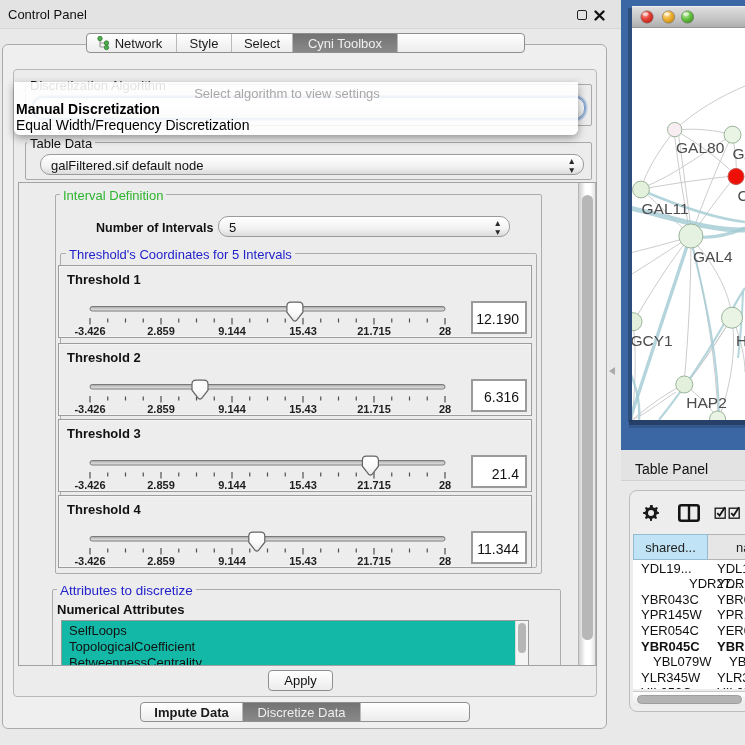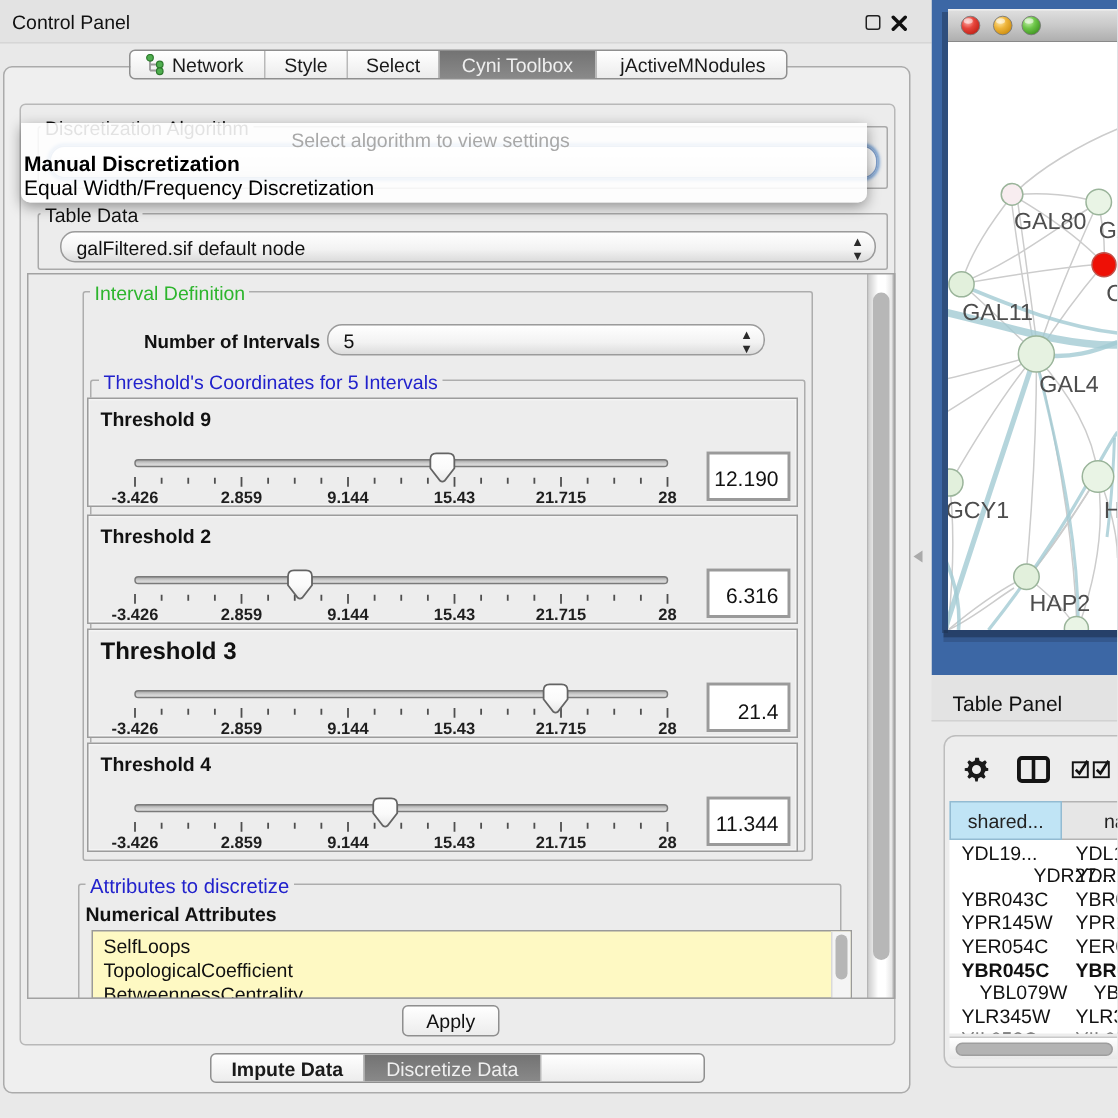--- a/index.html
+++ b/index.html
@@ -37,21 +37,20 @@
 
 <div class="abs" style="left:2px;top:44px;width:605px;height:685px;border:1px solid #ababab;border-radius:6px;background:#efefef;"></div>
 
 <div class="abs" style="left:13px;top:69px;width:584px;height:628px;border:1px solid #b8b8b8;border-radius:4px;background:#ececec;"></div>
 
 <div class="seg" style="left:86px;top:33px;width:439px;">
   <div class="it" style="left:0;width:90px;padding-left:14px;">Network</div>
   <div class="it" style="left:90px;width:55px;">Style</div>
   <div class="it" style="left:145px;width:61px;">Select</div>
   <div class="it sel" style="left:206px;width:105px;">Cyni Toolbox</div>
-  <div class="it" style="left:311px;width:128px;border-right:none;">jActiveMNodules</div>
 </div>
 <svg class="abs" style="left:97px;top:36px" width="14" height="15" viewBox="0 0 14 15">
   <path d="M 3 3 L 3 11 M 3 7 L 9 7 M 3 11 L 9 11" stroke="#9a9a9a" stroke-width="1.2" fill="none"></path>
   <circle cx="3" cy="2.5" r="2.2" fill="#4fae4f" stroke="#2c7a2c" stroke-width="0.8"></circle>
   <circle cx="9.5" cy="7" r="2.2" fill="#4fae4f" stroke="#2c7a2c" stroke-width="0.8"></circle>
   <circle cx="9.5" cy="11.5" r="2.2" fill="#4fae4f" stroke="#2c7a2c" stroke-width="0.8"></circle>
 </svg>
 
 <div class="frame" style="left:25px;top:84px;width:567px;height:42px;">
   <div class="ftitle" style="left:1px;color:#111;">Discretization Algorithm</div>
@@ -77,21 +76,21 @@
     <div class="ctext">5</div>
     <div class="stepper">▲<br>▼</div>
   </div>
 
   <div class="frame" style="left:41px;top:71px;width:477px;height:315px;border-color:#adadad;">
     <div class="ftitle" style="left:5px;color:#2222cc;text-align:right;">Threshold's Coordinates for 5 Intervals</div>
   </div>
 
   <div class="abs" style="left:0;top:0;width:559px;height:484px;">
     <div class="abs tbox" style="left:39px;top:82.5px;width:474px;height:73px;">
-<div class="abs" style="left:8px;top:6px;font-weight:bold;font-size:13px;color:#111;">Threshold 9</div>
+<div class="abs" style="left:8px;top:6px;font-weight:bold;font-size:13px;color:#111;">Threshold 1</div>
 <svg class="abs" style="left:0;top:0" width="474" height="73" viewBox="0 0 474 73">
             <defs>
 <linearGradient id="tr1" x1="0" y1="0" x2="0" y2="1">
 <stop offset="0" stop-color="#9e9e9e"></stop>
                 <stop offset="0.5" stop-color="#cdcdcd"></stop>
                 <stop offset="1" stop-color="#e4e4e4"></stop>
 </linearGradient>
 <linearGradient id="th1" x1="0" y1="0" x2="0" y2="1">
 <stop offset="0" stop-color="#ffffff"></stop>
                 <stop offset="0.55" stop-color="#fafafa"></stop>
@@ -183,21 +182,21 @@
               <text x="315" y="69" text-anchor="middle">21.715</text>
               <text x="386" y="69" text-anchor="middle">28</text>
             </g>
             <path d="M 133.0 46.2 L 133.0 40.2 Q 133.0 36.2 137.0 36.2 L 145.0 36.2 Q 149.0 36.2 149.0 40.2 L 149.0 46.2 L 142.5 54.5 Q 141.0 55.6 139.5 54.5 Z" fill="url(#th2)" stroke="#646464" stroke-width="1.2"></path>
           </svg>
 <div class="abs vfield">
             <span>6.316</span>
           </div>
 </div>
 <div class="abs tbox" style="left:39px;top:237.0px;width:474px;height:73px;">
-<div class="abs" style="left:8px;top:6px;font-weight:bold;font-size:16px;color:#111;">Threshold 3</div>
+<div class="abs" style="left:8px;top:6px;font-weight:bold;font-size:13px;color:#111;">Threshold 3</div>
 <svg class="abs" style="left:0;top:0" width="474" height="73" viewBox="0 0 474 73">
             <defs>
 <linearGradient id="tr3" x1="0" y1="0" x2="0" y2="1">
 <stop offset="0" stop-color="#9e9e9e"></stop>
                 <stop offset="0.5" stop-color="#cdcdcd"></stop>
                 <stop offset="1" stop-color="#e4e4e4"></stop>
 </linearGradient>
 <linearGradient id="th3" x1="0" y1="0" x2="0" y2="1">
 <stop offset="0" stop-color="#ffffff"></stop>
                 <stop offset="0.55" stop-color="#fafafa"></stop>
@@ -294,21 +293,21 @@
 <div class="abs vfield">
             <span>11.344</span>
           </div>
 </div>
   </div>
 
   <div class="frame" style="left:33px;top:407px;width:509px;height:120px;border-color:#adadad;">
     <div class="ftitle" style="left:4px;color:#2222cc;font-size:13.5px;">Attributes to discretize</div>
   </div>
   <div class="abs" style="left:38px;top:420px;font-size:13px;font-weight:bold;color:#111;">Numerical Attributes</div>
-  <div class="abs" style="left:42px;top:438px;width:507px;height:46px;background:#fef9c3;border:1px solid #9a9a9a;">
+  <div class="abs" style="left:42px;top:438px;width:468px;height:46px;background:#14b8a6;border:1px solid #9a9a9a;">
     <div class="abs" style="left:7px;top:2px;font-size:13px;color:#111;line-height:16px;">SelfLoops<br>TopologicalCoefficient<br>BetweennessCentrality</div>
     <div class="abs" style="right:0;top:0;width:13px;height:45px;background:#f4f4f4;border-left:1px solid #d9d9d9;">
       <div class="abs" style="left:2px;top:2px;width:8px;height:30px;background:#b6b6b6;border-radius:4px;"></div>
     </div>
   </div>
 </div>
 
 <div class="abs" style="left:18px;top:182px;width:579px;height:484px;border:1px solid #a2a2a2;pointer-events:none;z-index:5;"></div>
 
 <div class="abs" style="left:578px;top:182px;width:18px;height:484px;background:linear-gradient(90deg,#cfcfcf,#ffffff 40%,#ffffff 70%,#e3e3e3);border-left:1px solid #b5b5b5;border-right:1px solid #b5b5b5;">

